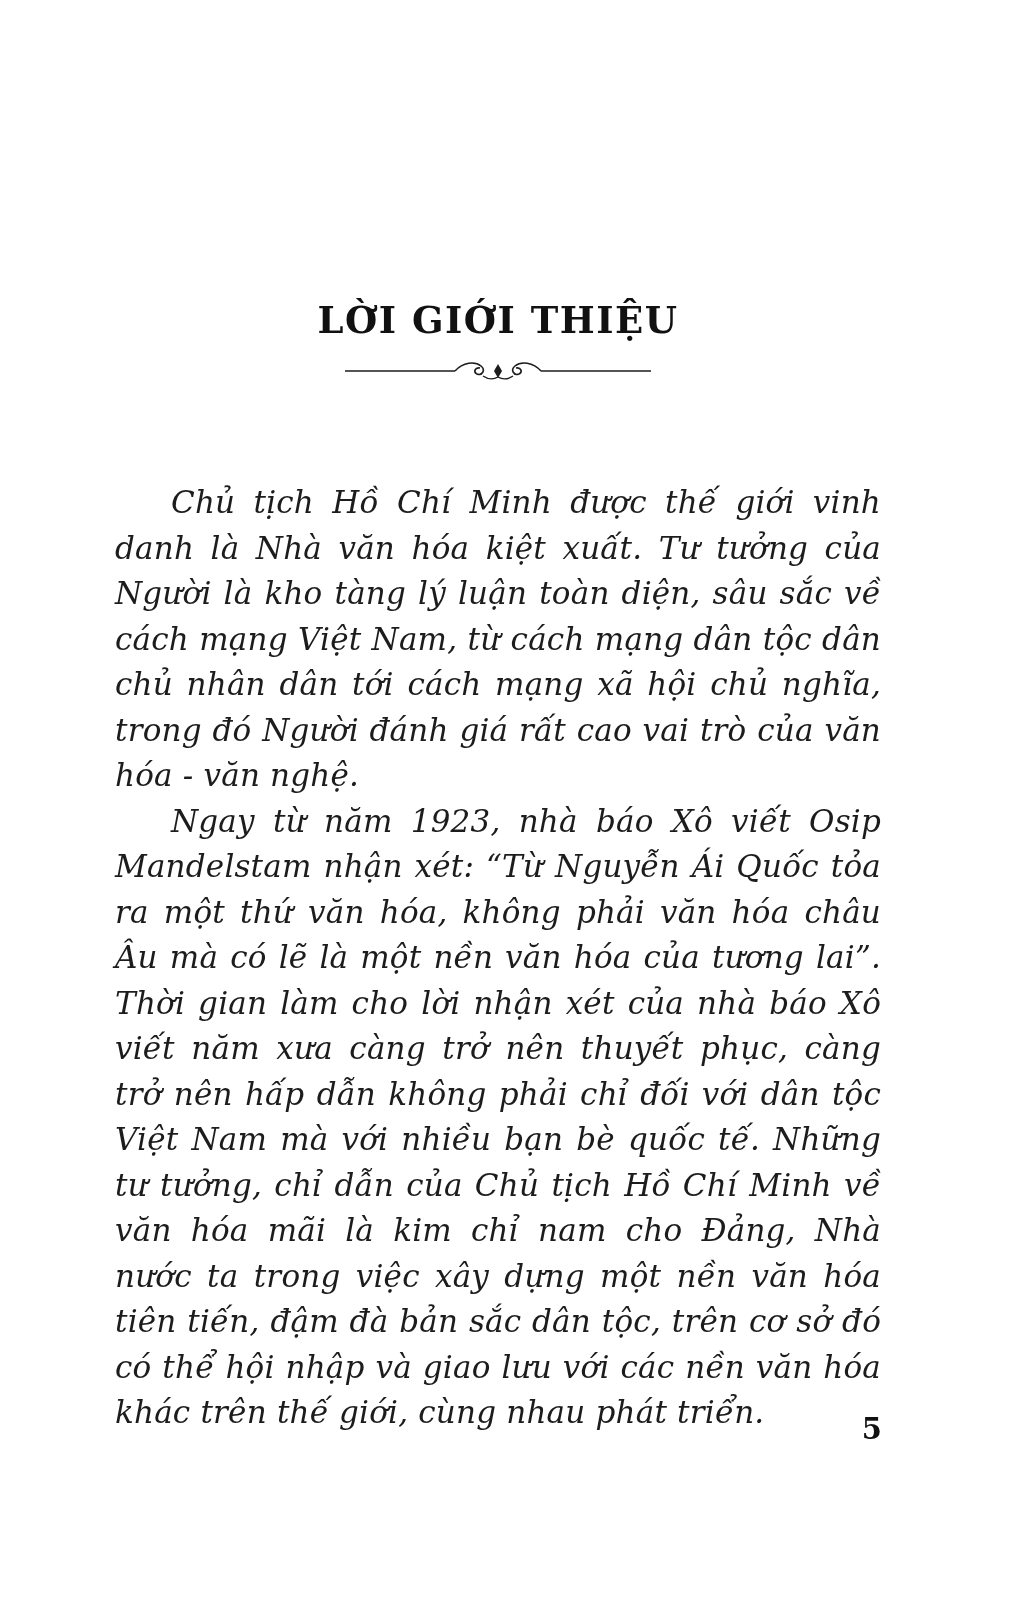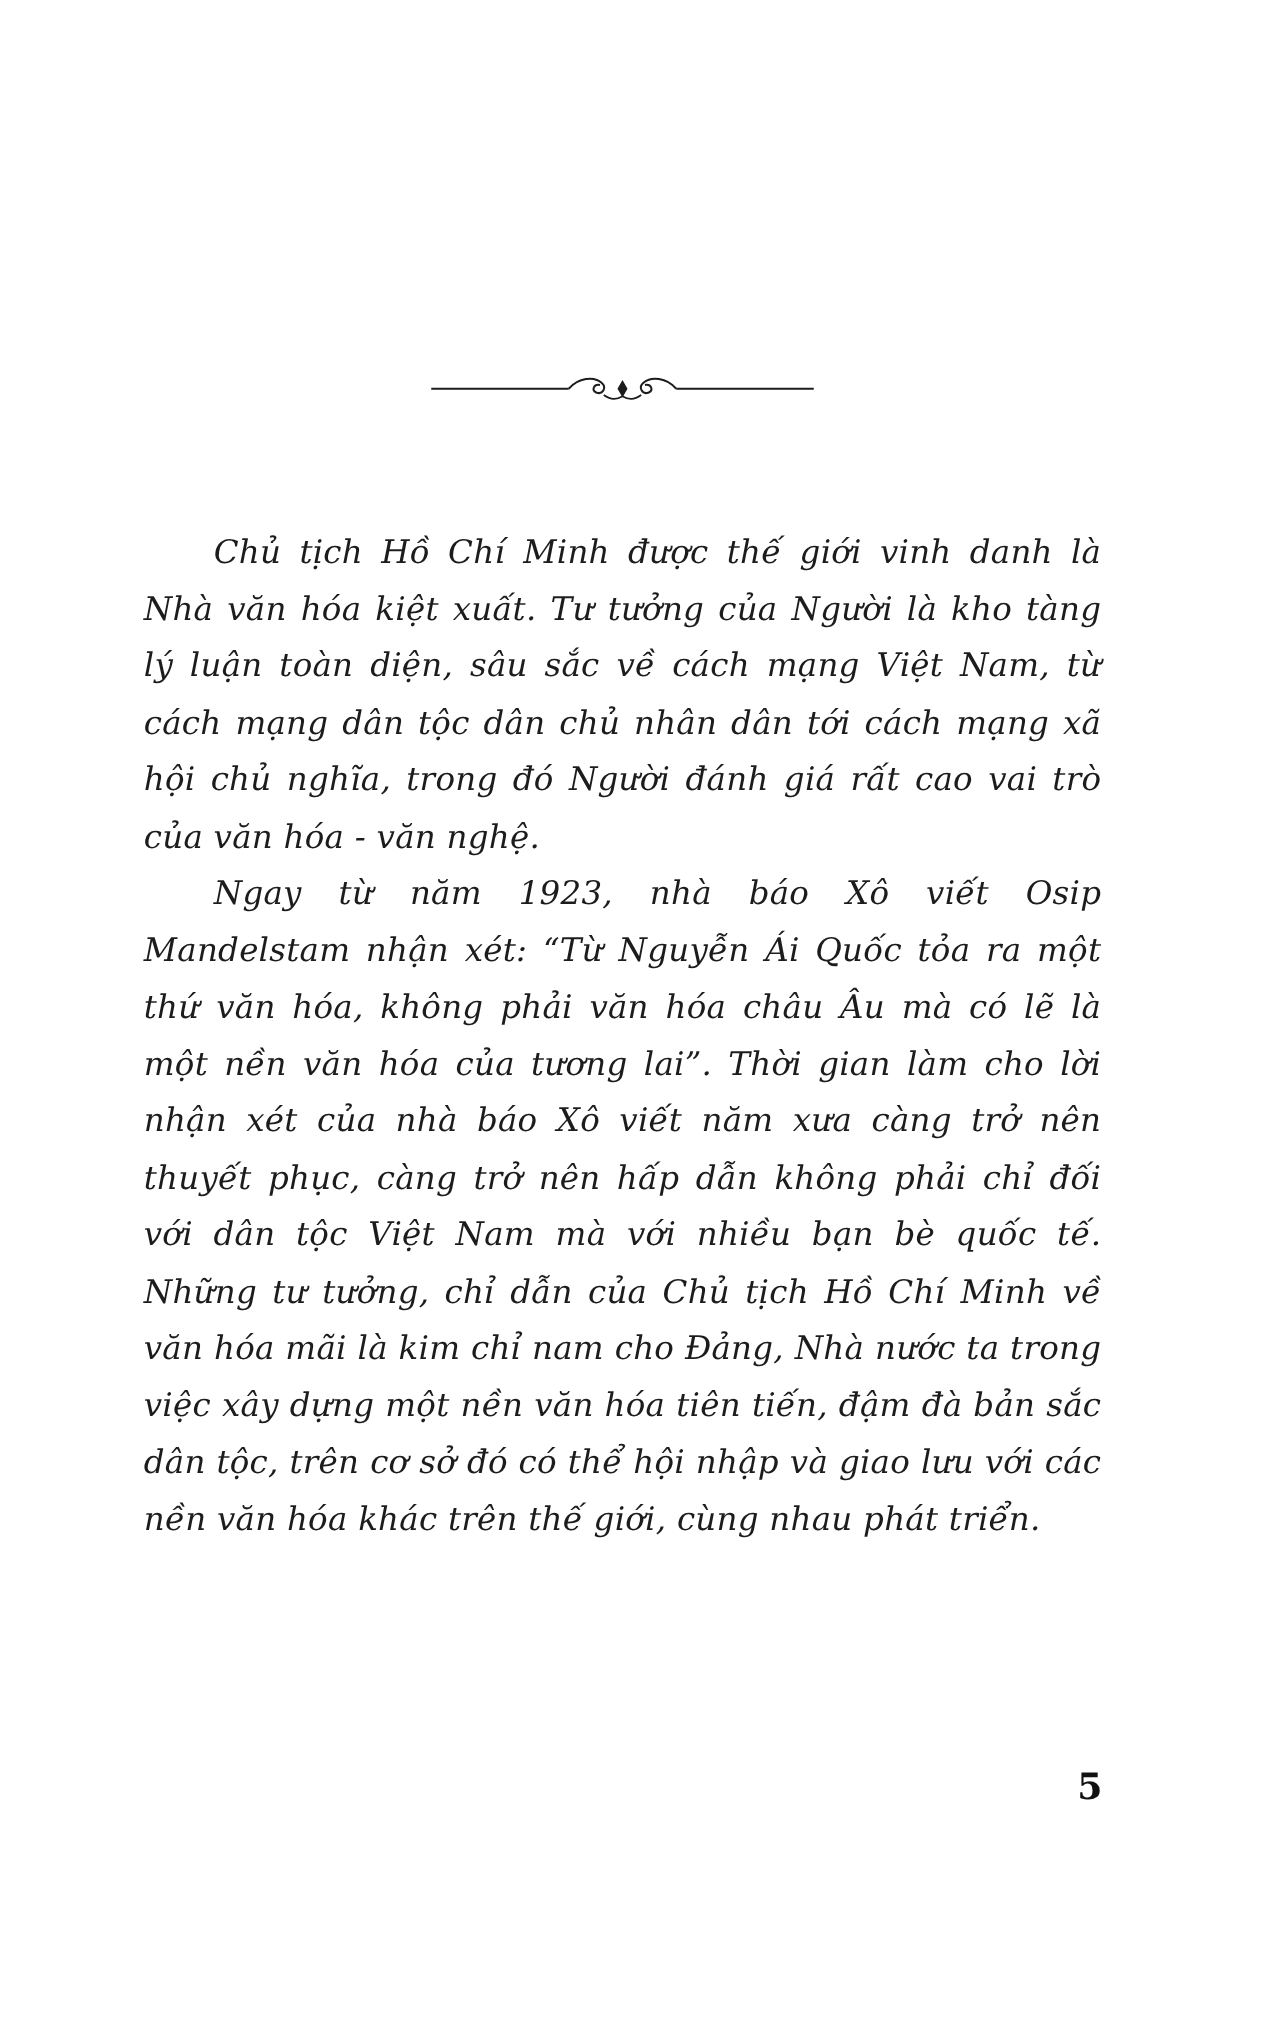--- a/index.html
+++ b/index.html
@@ -33,21 +33,21 @@
   }
   .ornament {
     display: flex;
     justify-content: center;
     align-items: center;
     height: 26px;
     margin: 0 0 96px 0;
   }
   .body-text p {
     font-style: italic;
-    font-size: 26px;
+    font-size: 31px;
     line-height: 45.5px;
     text-align: justify;
     text-indent: 56px;
     margin: 0;
     letter-spacing: 0.2px;
   }
   .bold-title {
     font-weight: bold;
     font-style: italic;
   }
@@ -60,20 +60,21 @@
     font-style: normal;
     color: #111111;
   }
 </style>
 </head>
 <body>
 
 <div class="page">
   <div class="content">
 
+    <h1 class="title">LỜI GIỚI THIỆU</h1>
 
     <div class="ornament">
       <svg width="310" height="26" viewBox="0 0 310 26" aria-hidden="true">
         <line x1="2" y1="13" x2="112" y2="13" stroke="#1c1c1c" stroke-width="1.6"></line>
         <line x1="198" y1="13" x2="308" y2="13" stroke="#1c1c1c" stroke-width="1.6"></line>
         <path d="M112 13 C120 4 132 3 138 8 C143 12 139 18 134 16 C130 14 132 9 137 10" fill="none" stroke="#1c1c1c" stroke-width="1.6"></path>
         <path d="M198 13 C190 4 178 3 172 8 C167 12 171 18 176 16 C180 14 178 9 173 10" fill="none" stroke="#1c1c1c" stroke-width="1.6"></path>
         <path d="M140 18 C146 22 150 22 155 19 C160 22 164 22 170 18" fill="none" stroke="#1c1c1c" stroke-width="1.4"></path>
         <path d="M155 6 L159 13 L155 20 L151 13 Z" fill="#1c1c1c"></path>
       </svg>

